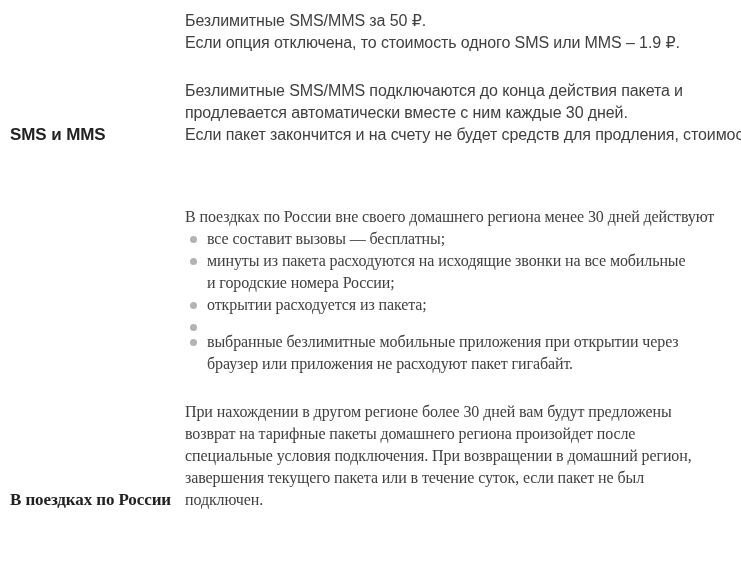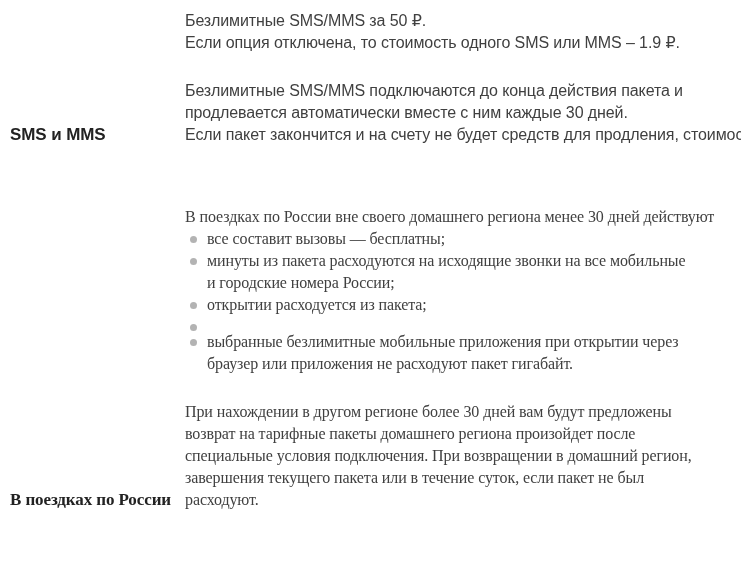--- a/index.html
+++ b/index.html
@@ -119,18 +119,18 @@
             <div class="line">браузер или приложения не расходуют пакет гигабайт.</div>
           </div>
         </li>
       </ul>
 
       <div class="para">
         <div class="line">При нахождении в другом регионе более 30 дней вам будут предложены</div>
         <div class="line">возврат на тарифные пакеты домашнего региона произойдет после</div>
         <div class="line">специальные условия подключения. При возвращении в домашний регион,</div>
         <div class="line">завершения текущего пакета или в течение суток, если пакет не был</div>
-        <div class="line">расходуют.</div>
+        <div class="line">подключен.</div>
       </div>
     </div>
   </div>
 
 </div>
 
 </body></html>

